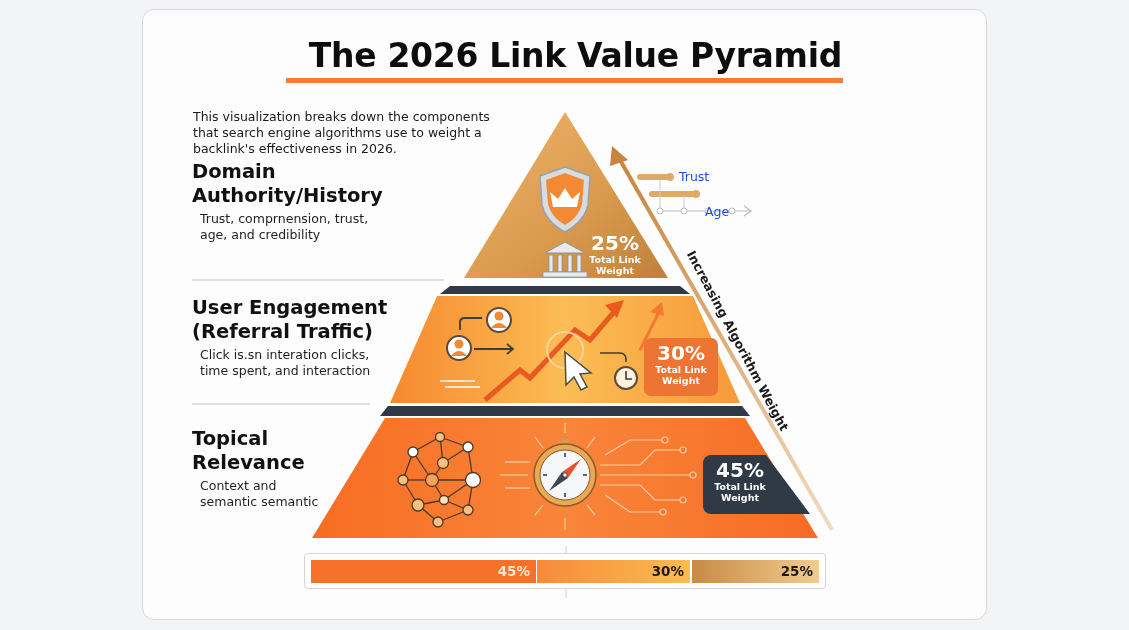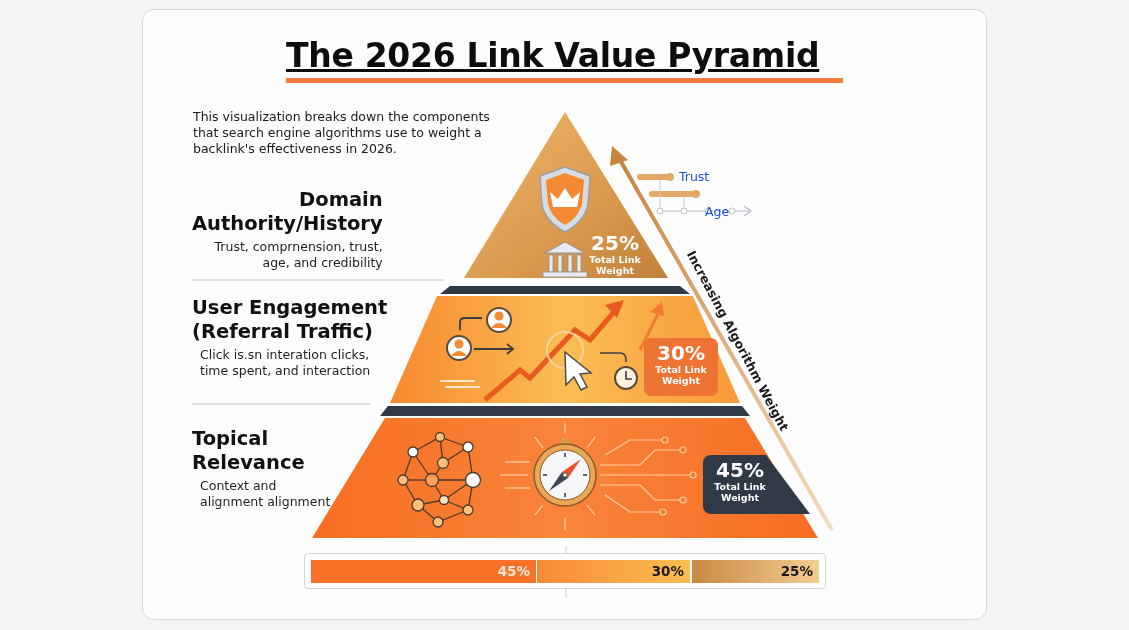--- a/index.html
+++ b/index.html
@@ -1,18 +1,18 @@
 <!DOCTYPE html>
 <html><head>
 <meta charset="utf-8">
 <style>
   html,body{margin:0;padding:0;}
   body{width:1129px;height:630px;background:#f3f4f6;position:relative;overflow:hidden;font-family:"DejaVu Sans","Liberation Sans",sans-serif;color:#111;}
   .card{position:absolute;left:142px;top:9px;width:845px;height:611px;background:#fdfdfd;border:1px solid #d6d9de;border-radius:12px;box-sizing:border-box;}
-  .title{position:absolute;left:286px;top:36px;width:556px;text-align:left;font-size:33px;font-weight:bold;letter-spacing:-0.3px;line-height:40px;color:#0d0d0d;text-decoration:underline;}
+  .title{position:absolute;left:286px;top:36px;width:556px;text-align:right;font-size:33px;font-weight:bold;letter-spacing:-0.3px;line-height:40px;color:#0d0d0d;}
   .title-underline{position:absolute;left:286px;top:78px;width:557px;height:5px;background:#f47b3a;}
   .intro{position:absolute;left:193px;top:109px;width:300px;font-size:12.5px;line-height:16px;color:#1a1a1a;}
   .sec{position:absolute;left:192px;}
   .sec h2{margin:0;font-size:19.5px;line-height:24px;font-weight:bold;color:#111;}
   .sec p{margin:3px 0 0 8px;font-size:12.5px;line-height:16px;color:#1f1f1f;}
   .divider{position:absolute;left:192px;height:2px;background:#dde0e6;}
   svg{position:absolute;left:0;top:0;}
   .pct{position:absolute;text-align:center;color:#fff;font-weight:bold;}
   .pct .big{display:block;font-size:20px;line-height:22px;}
   .pct .small{display:block;font-size:9.5px;line-height:11px;}
@@ -24,35 +24,35 @@
 </head>
 <body>
 
 <div class="card"></div>
 
 <div class="title">The 2026 Link Value Pyramid</div>
 <div class="title-underline"></div>
 
 <div class="intro">This visualization breaks down the components that search engine algorithms use to weight a backlink's effectiveness in 2026.</div>
 
-<div class="sec" style="top:188px;text-align:right;">
+<div class="sec" style="top:160px;">
   <h2><span>Domain</span><br><span>Authority/History</span></h2>
   <p><span>Trust, comprnension, trust,</span><br><span>age, and credibility</span></p>
 </div>
 <div class="divider" style="top:279px;width:252px;"></div>
 
 <div class="sec" style="top:296px;">
   <h2><span>User Engagement</span><br><span>(Referral Traffic)</span></h2>
   <p><span>Click is.sn interation clicks,</span><br><span>time spent, and interaction</span></p>
 </div>
 <div class="divider" style="top:403px;width:178px;"></div>
 
 <div class="sec" style="top:427px;">
   <h2><span>Topical</span><br><span>Relevance</span></h2>
-  <p><span>Context and</span><br><span>alignment alignment</span></p>
+  <p><span>Context and</span><br><span>semantic semantic</span></p>
 </div>
 
 <svg width="1129" height="630" viewBox="0 0 1129 630">
   <defs>
     <linearGradient id="gTop" x1="0" y1="0" x2="1" y2="1">
       <stop offset="0" stop-color="#f0b46a"></stop>
         <stop offset="0.6" stop-color="#d99a4e"></stop>
         <stop offset="1" stop-color="#c0803a"></stop>
     </linearGradient>
     <linearGradient id="gMid" x1="0" y1="0" x2="1" y2="0">

